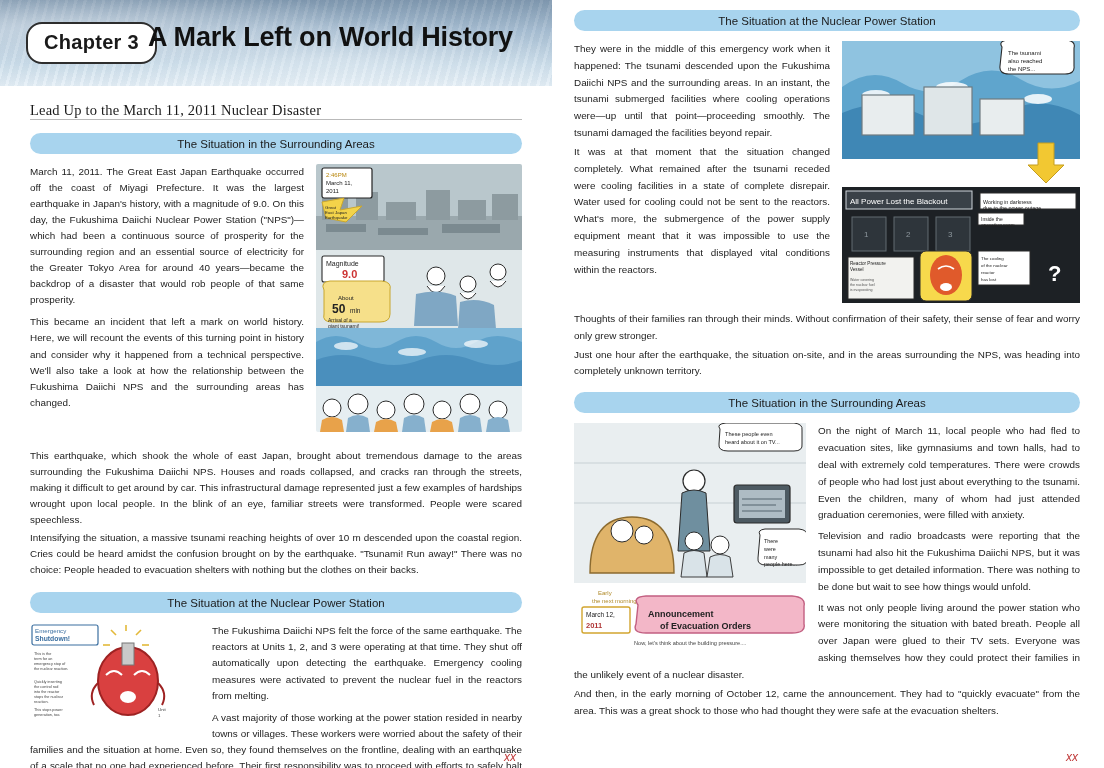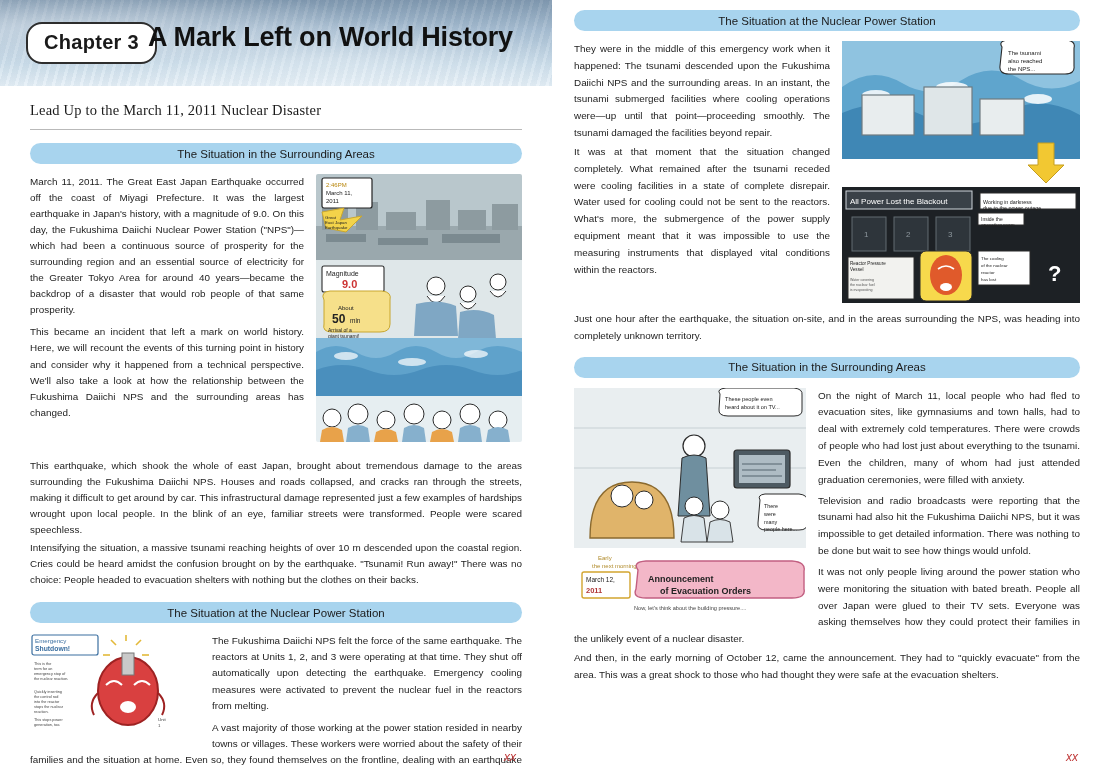--- a/index.html
+++ b/index.html
@@ -61,21 +61,21 @@
   .left-body {
     position: absolute;
     top: 86px; left: 0;
     width: 552px; height: 682px;
     background: #ffffff;
     padding: 16px 30px 0 30px;
   }
   .lead-heading {
     font-size: 14.5px;
     color: #1a1a1a;
-    padding-bottom: 10px;
+    padding-bottom: 0;
     border-bottom: 1px solid #b9b9b9;
     font-family: "Liberation Serif", serif;
     letter-spacing: .2px;
   }
   .section-bar {
     margin-top: 13px;
     height: 21px;
     background: #a8d4ee;
     border-radius: 11px;
     display: flex;
@@ -394,20 +394,21 @@
           <text x="139" y="226" font-size="4.4" fill="#222">of the nuclear</text>
           <text x="139" y="233" font-size="4.4" fill="#222">reactor</text>
           <text x="139" y="240" font-size="4.4" fill="#222">has lost</text>
           <text x="206" y="240" font-size="22" fill="#ffffff" font-weight="bold">?</text>
         </svg>
       </div>
 
       <p class="r-text">They were in the middle of this emergency work when it happened: The tsunami descended upon the Fukushima Daiichi NPS and the surrounding areas. In an instant, the tsunami submerged facilities where cooling operations were—up until that point—proceeding smoothly. The tsunami damaged the facilities beyond repair.</p>
       <p class="r-text" style="margin-top:2px">It was at that moment that the situation changed completely. What remained after the tsunami receded were cooling facilities in a state of complete disrepair. Water used for cooling could not be sent to the reactors. What's more, the submergence of the power supply equipment meant that it was impossible to use the measuring instruments that displayed vital conditions within the reactors.</p>
       <div style="clear:both"></div>
+      <p class="r-text" style="margin-top:2px">Thoughts of their families ran through their minds. Without confirmation of their safety, their sense of fear and worry only grew stronger.</p>
       <p class="r-text" style="margin-top:2px">Just one hour after the earthquake, the situation on-site, and in the areas surrounding the NPS, was heading into completely unknown territory.</p>
     </div>
 
     <div class="r-bar" style="margin-top:12px">
       <span>The Situation in the Surrounding Areas</span>
     </div>
 
     <div style="margin-top:10px">
 
       <div class="art-left">

